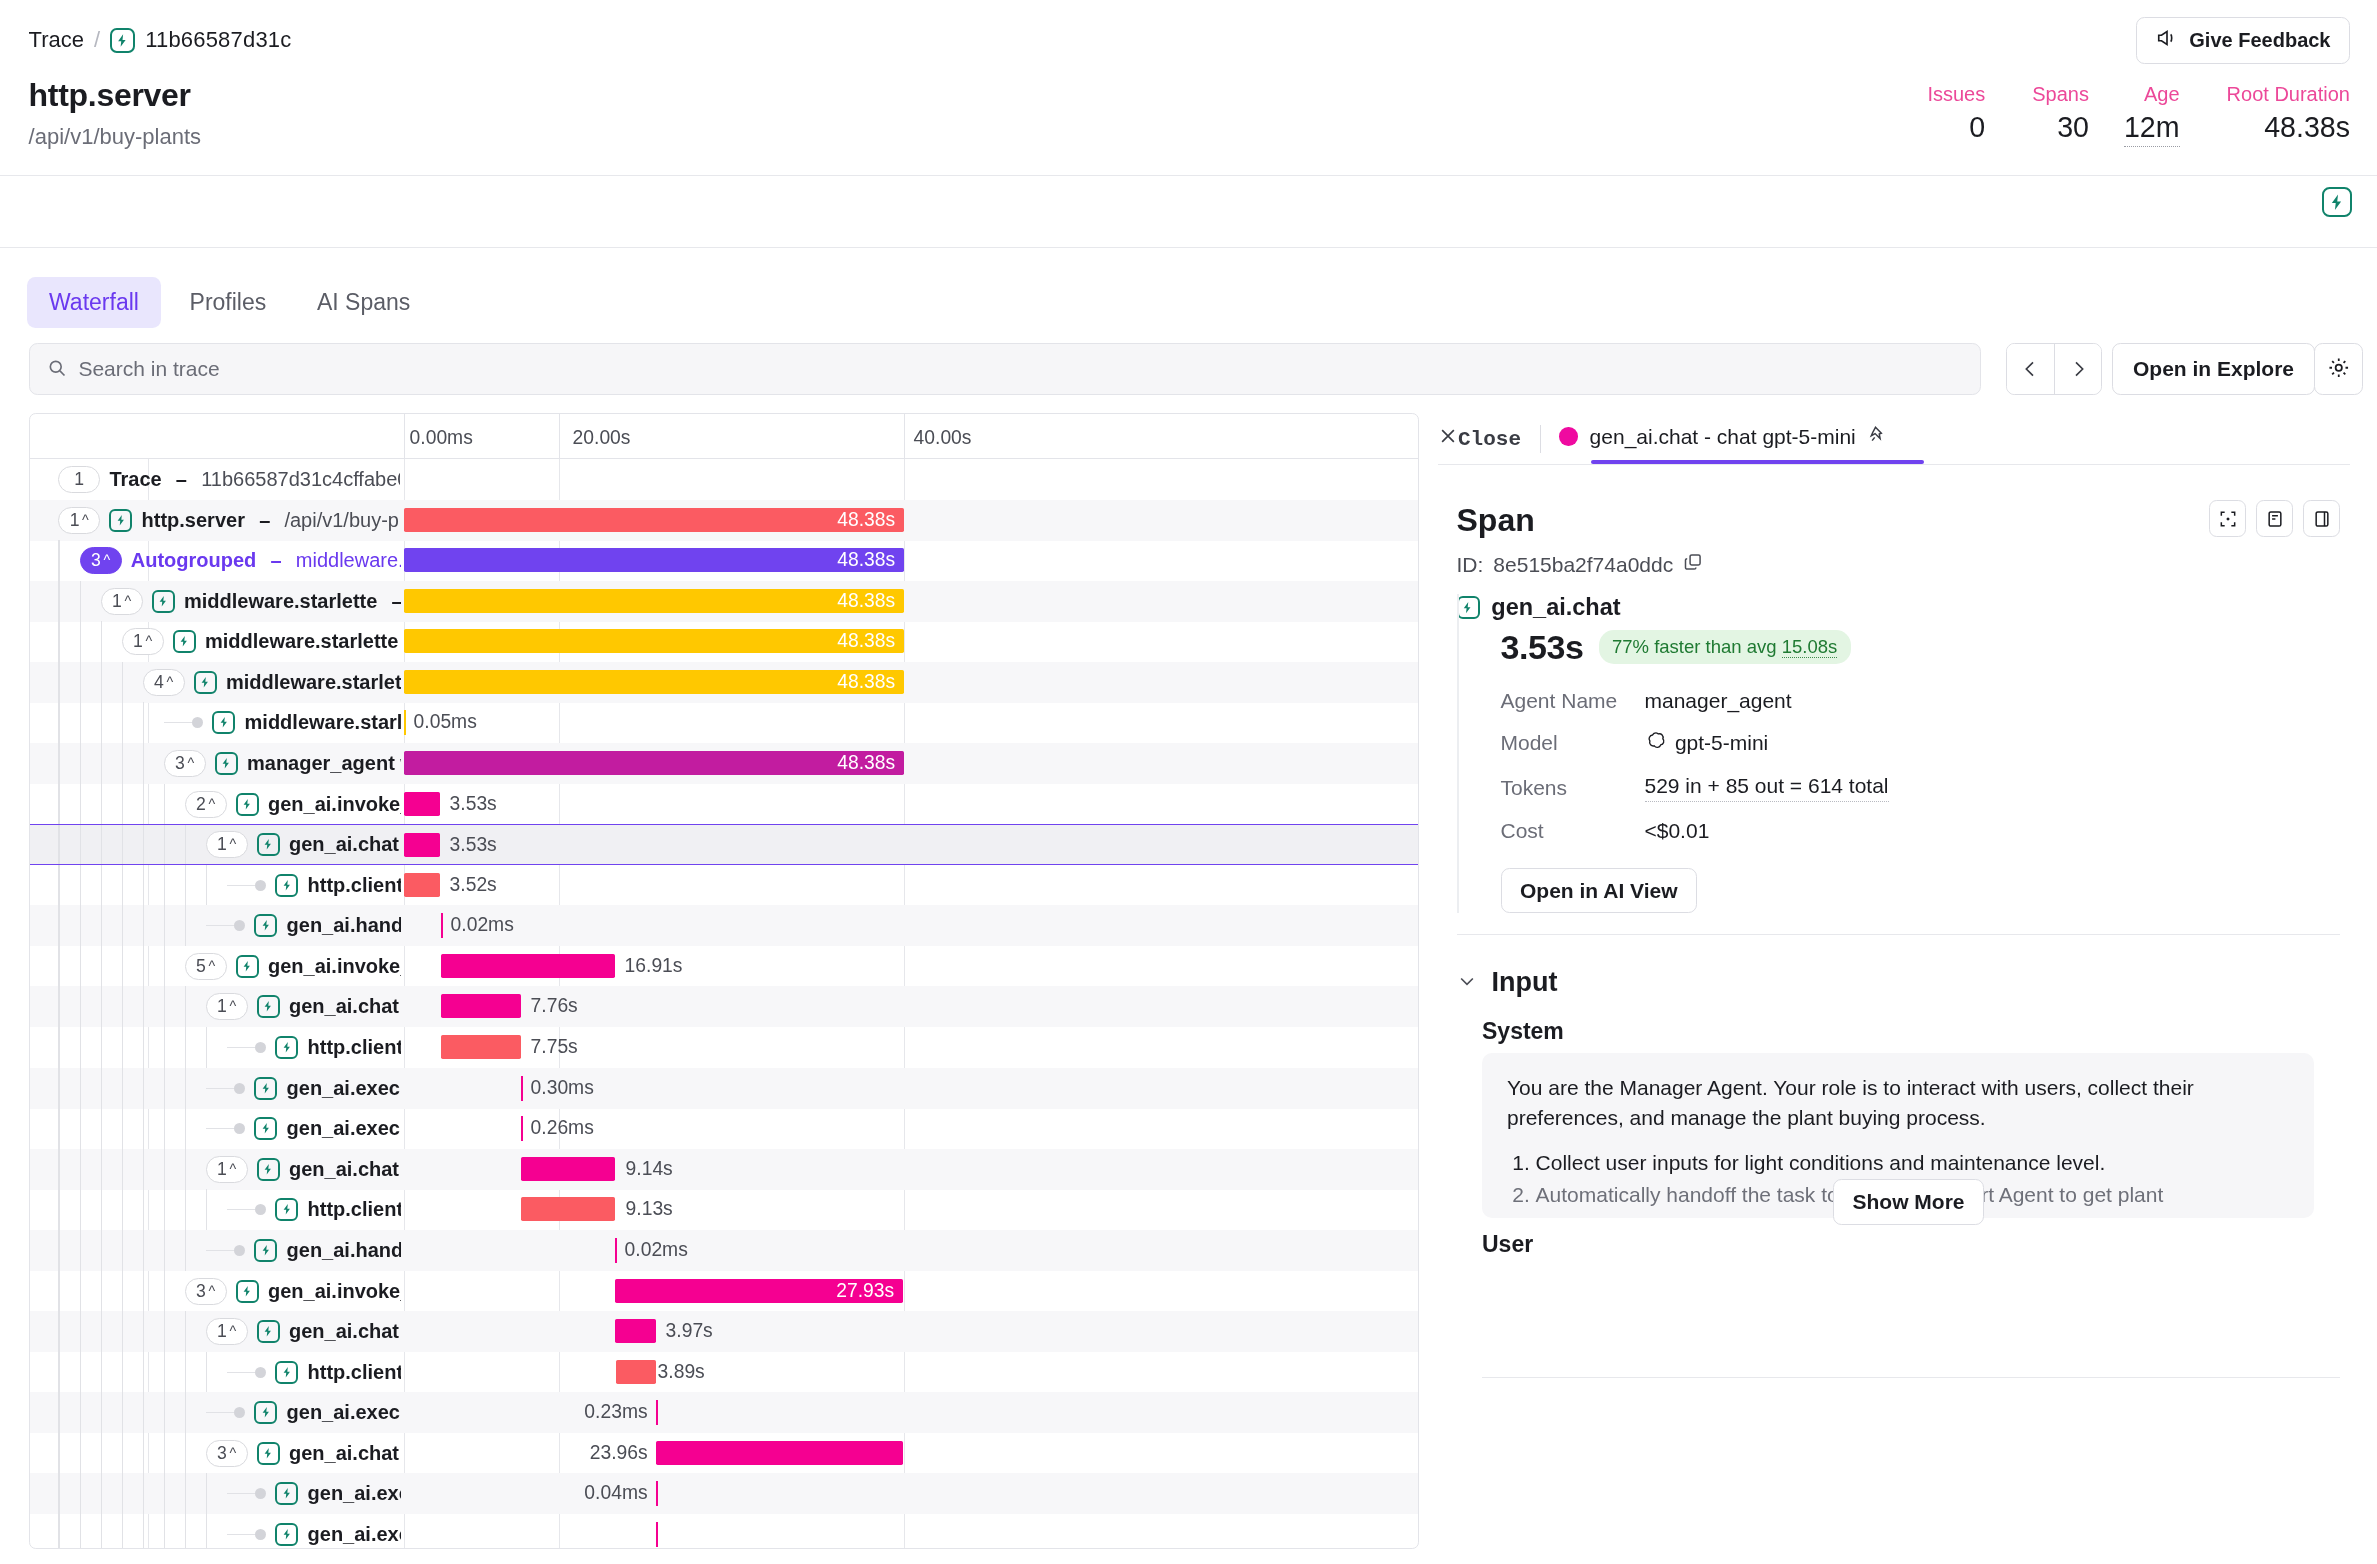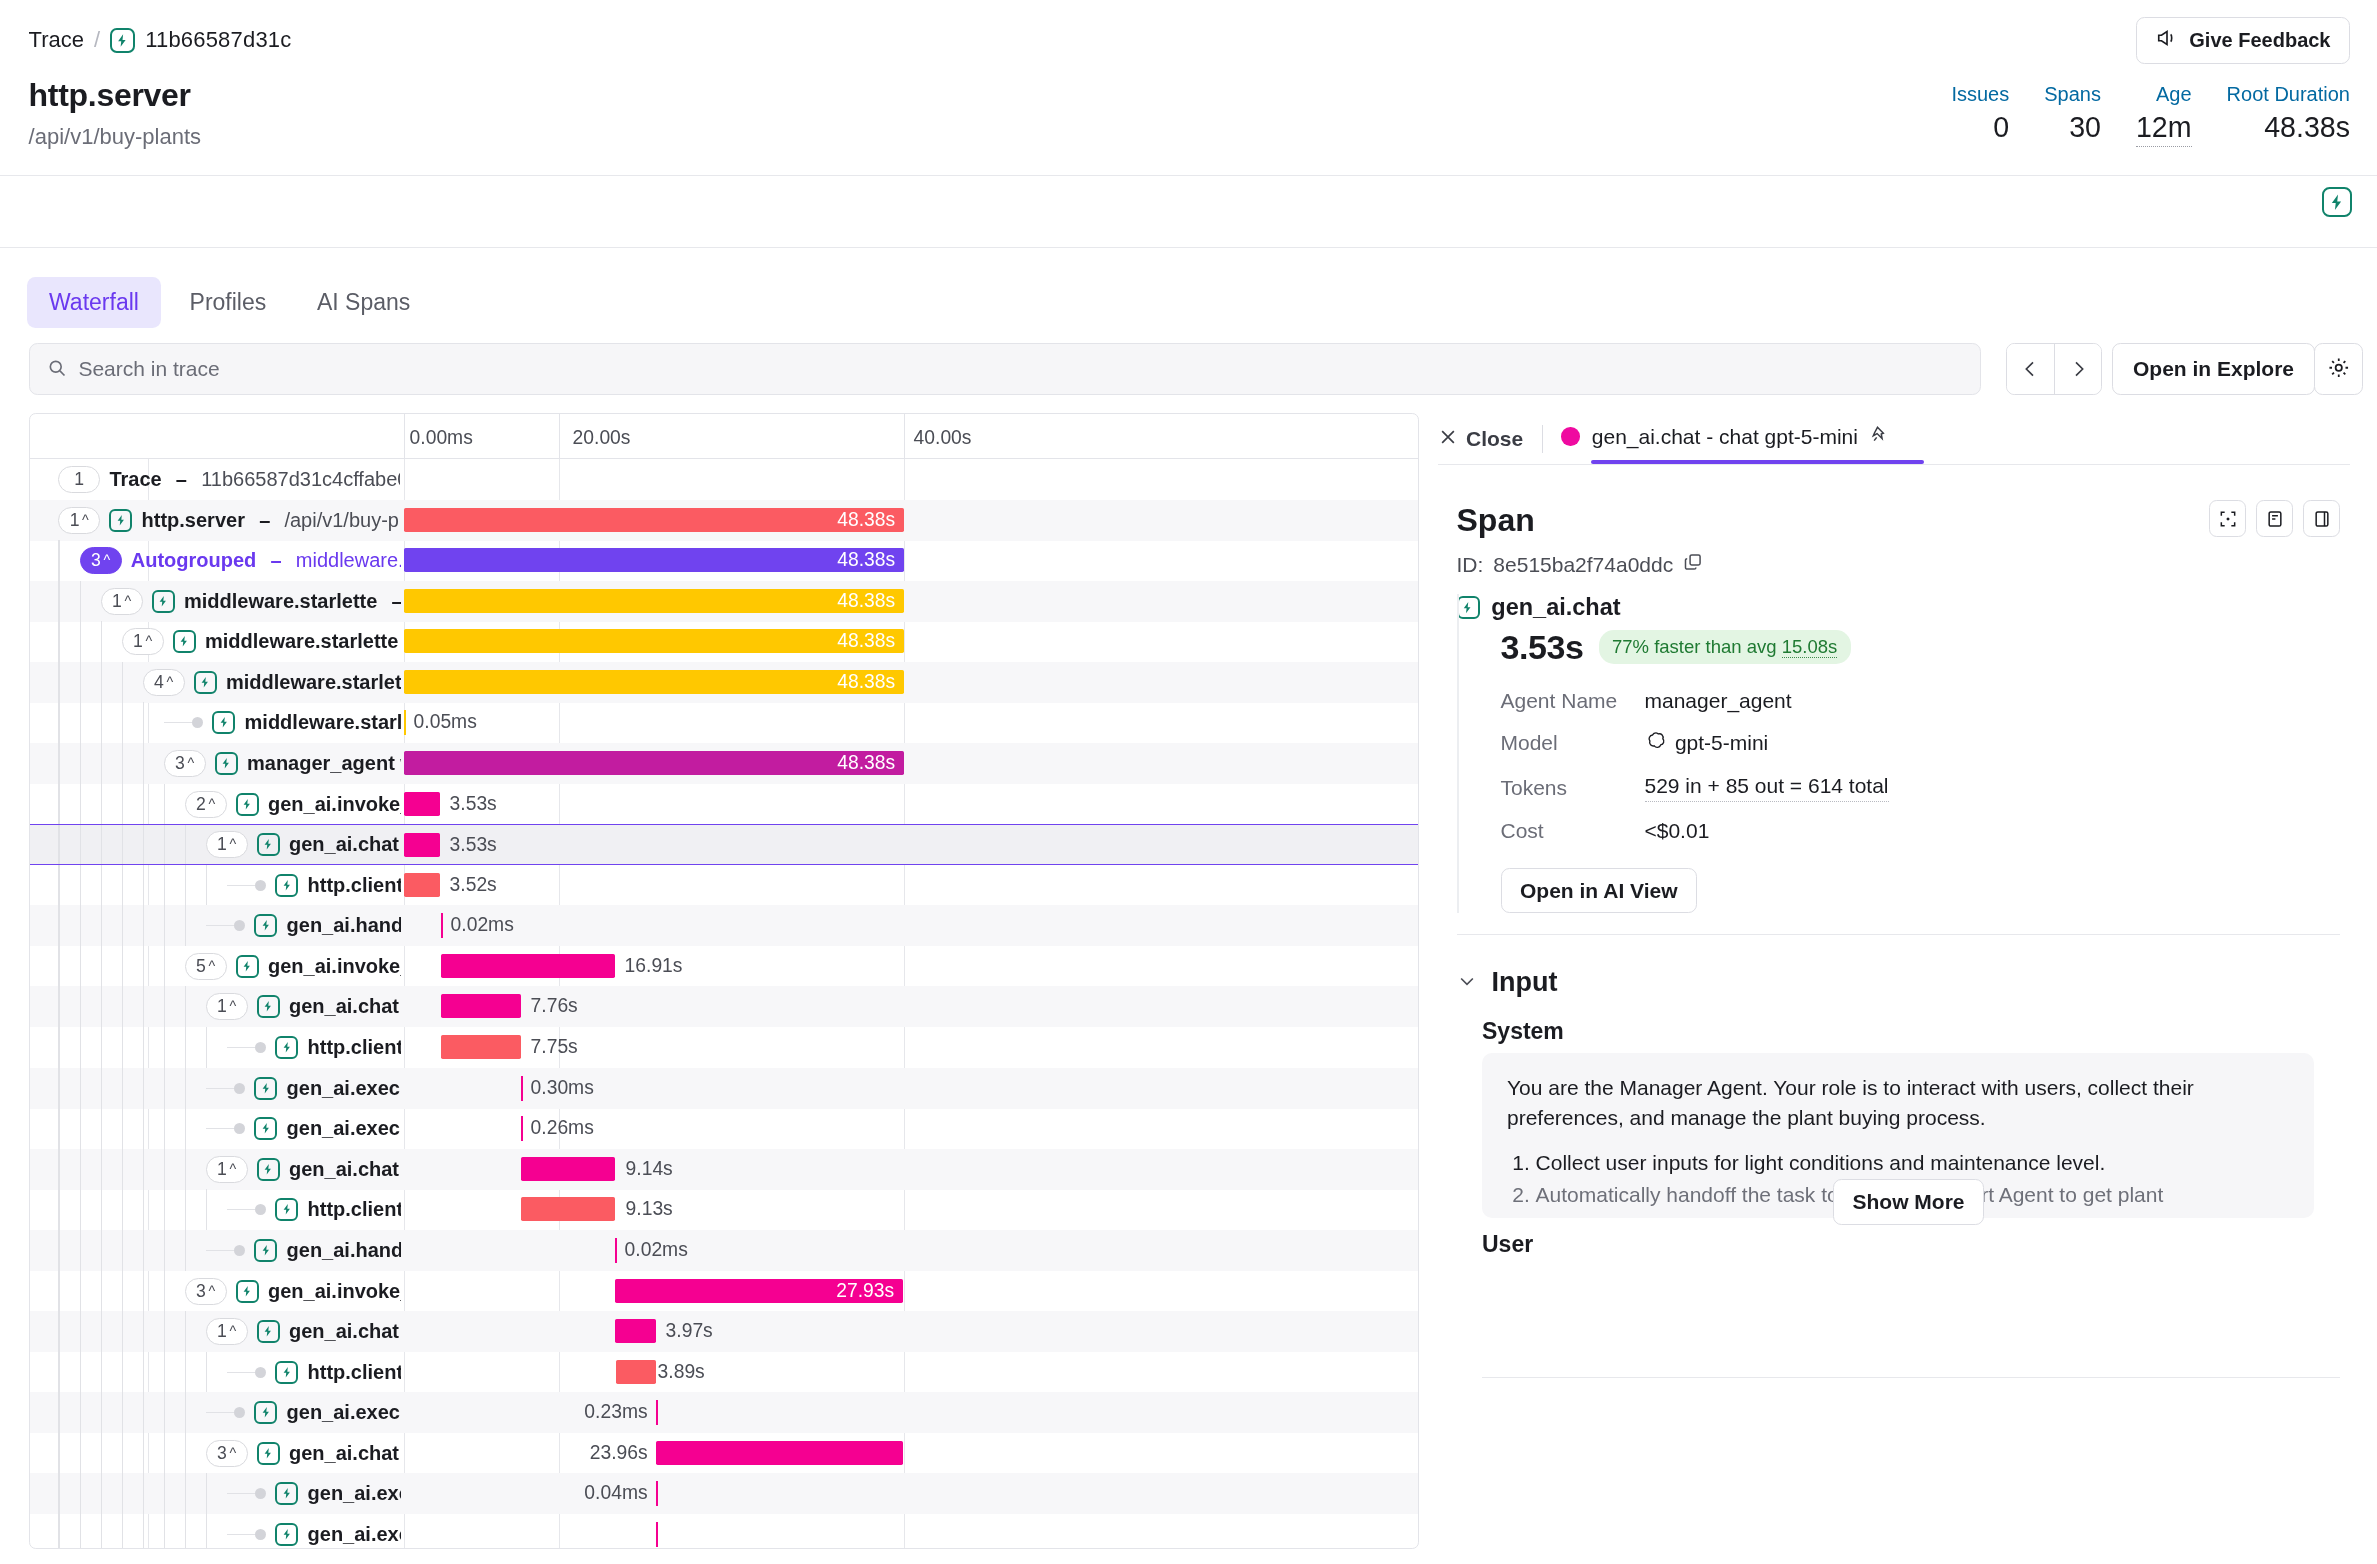--- a/index.html
+++ b/index.html
@@ -28,21 +28,21 @@
 
   .feedback-btn {
     position: absolute; right: 27px; top: 17px; height: 47px; padding: 0 18.5px;
     border: 1.3px solid #dcdde3; border-radius: 8.4px; background: #fff;
     display: flex; align-items: center; gap: 11.8px;
     font-size: 20px; font-weight: 700; color: #1b1c21; cursor: pointer;
   }
 
   .stats { position: absolute; right: 27px; top: 82px; display: flex; align-items: flex-start; gap: 0; }
   .stat { display: flex; flex-direction: column; align-items: flex-end; padding-left: 35px; }
-  .stat-label { font-size: 20px; color: #0369a1; line-height: 1.25; }
+  .stat-label { font-size: 20px; color: #ec4899; line-height: 1.25; margin-left: 12px; }
   .stat-value { font-size: 28.6px; color: #1b1c21; line-height: 1.3; margin-top: 1.7px; }
   .stat-value.dotted { border-bottom: 1.7px dotted #9a9ca4; }
 
   .hr { position: absolute; left: 0; right: 0; height: 1.3px; background: #e7e8ec; }
   .hr1 { top: 175px; }
   .hr2 { top: 247px; }
 
   .meta-row { position: absolute; left: 25px; top: 192px; display: flex; align-items: center; gap: 11.8px; font-size: 22px; }
   .meta-item { display: flex; align-items: center; gap: 9.2px; margin-right: 15px; }
   .meta-name { color: #1b1c21; }
@@ -118,21 +118,21 @@
 
   .bar { position: absolute; top: 8.4px; height: 23.5px; border-radius: 1.7px; }
   .bar-dur { position: absolute; top: 8.4px; height: 23.5px; display: flex; align-items: center; font-size: 19.3px; white-space: nowrap; }
   .bar-dur.inside { color: #fff; justify-content: flex-end; padding-right: 8.4px; }
   .bar-dur.outside { color: #4b4d55; }
   .tick-bar { position: absolute; top: 7.6px; height: 25px; width: 2.5px; }
 
   
   .panel { position: absolute; left: 1438px; top: 413px; width: 912px; height: 1151px; }
   .panel-head { position: absolute; left: 0; top: 0; right: 0; height: 52px; display: flex; align-items: center; gap: 0; }
-  .close-btn { display: flex; align-items: center; gap: 8px; font-size: 21px; font-weight: 700; color: #3a3c44; cursor: pointer; }
+  .close-btn { display: flex; align-items: center; gap: 0; font-size: 21px; font-weight: 700; color: #3a3c44; cursor: pointer; font-family: Liberation Mono, monospace; }
   .vdiv { width: 1.3px; height: 28.6px; background: #dcdde3; margin: 0 18.5px; }
   .panel-tab { display: flex; align-items: center; gap: 11.8px; font-size: 21px; color: #1b1c21; padding-bottom: 5px; cursor: pointer; }
   .pink-dot { width: 18.5px; height: 18.5px; border-radius: 50%; background: #ef0aa0; flex: 0 0 auto; }
   .tab-underline { position: absolute; left: 153px; top: 47px; width: 333px; height: 4.2px; background: #7043ef; border-radius: 2.5px; }
   .panel-hr { position: absolute; left: 0; right: 0; top: 51px; height: 1.3px; background: #e7e8ec; }
 
   .span-h { position: absolute; left: 18.5px; top: 89px; font-size: 32px; font-weight: 700; }
   .span-id { position: absolute; left: 18.5px; top: 139px; font-size: 21px; color: #4b4d55; display: flex; align-items: center; gap: 10px; }
   .panel-icons { position: absolute; right: 10px; top: 87px; display: flex; gap: 10px; }
   .picon { width: 37px; height: 37px; border: 1.3px solid #dcdde3; border-radius: 7.6px; background: #fff; display: flex; align-items: center; justify-content: center; cursor: pointer; }

